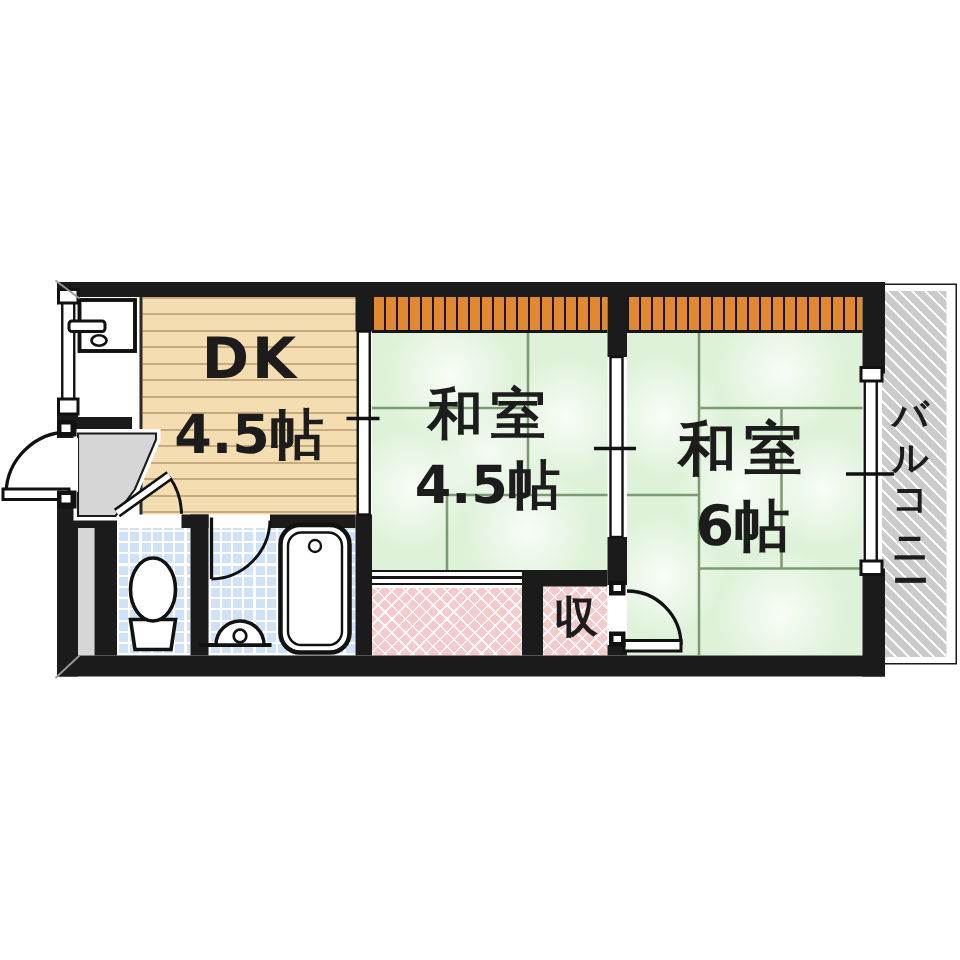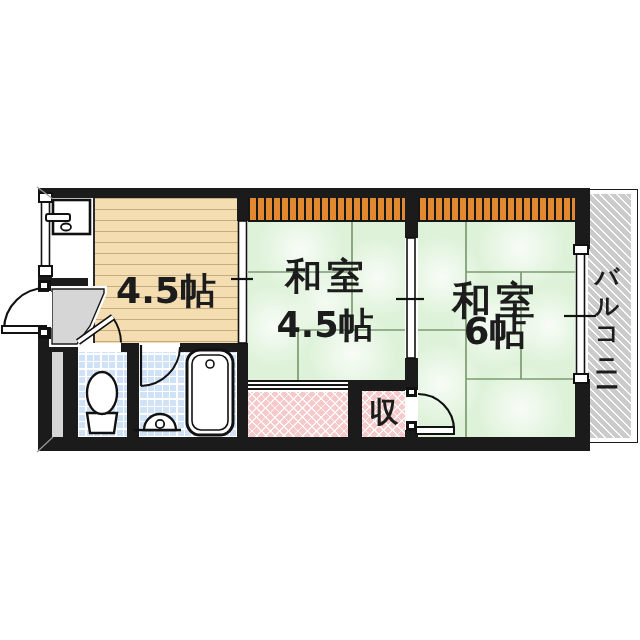--- a/index.html
+++ b/index.html
@@ -186,24 +186,25 @@
       <rect x="406" y="421" width="11" height="10" fill="#111"></rect>
         <rect x="409" y="424" width="5" height="4" fill="#fff"></rect>
     </g>
 
     <g stroke="#999" stroke-width="1.2">
       <path d="M37,187 L53,199"></path>
         <path d="M37,452 L53,437"></path>
     </g>
   </svg>
 
+  <div class="label" style="left:167px;top:239px;font-size:38px;letter-spacing:2px;">DK</div>
   <div class="label" style="left:166px;top:291px;font-size:36px;">4.5帖</div>
 
   <div class="label" style="left:327px;top:276px;font-size:37px;letter-spacing:5px;">和室</div>
   <div class="label" style="left:325px;top:325px;font-size:35px;">4.5帖</div>
 
   <div class="label" style="left:496px;top:300px;font-size:39px;letter-spacing:5px;">和室</div>
-  <div class="label" style="left:495px;top:331px;font-size:37px;">6帖</div>
+  <div class="label" style="left:495px;top:351px;font-size:37px;">6帖</div>
 
   <div class="label" style="left:384px;top:412px;font-size:29px;">収</div>
 
   <div class="label vtext" style="left:607px;top:314px;font-size:24px;letter-spacing:4px;font-weight:600;">バルコニー</div>
 </div>
 
 </body></html>

